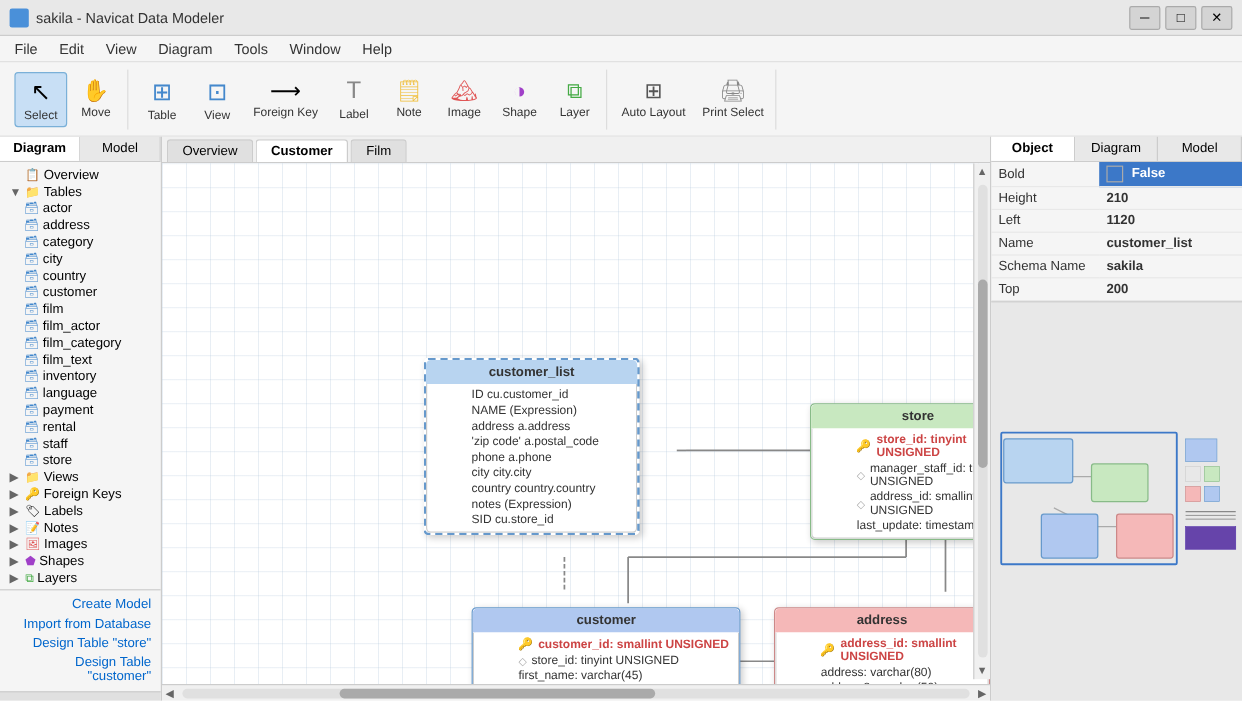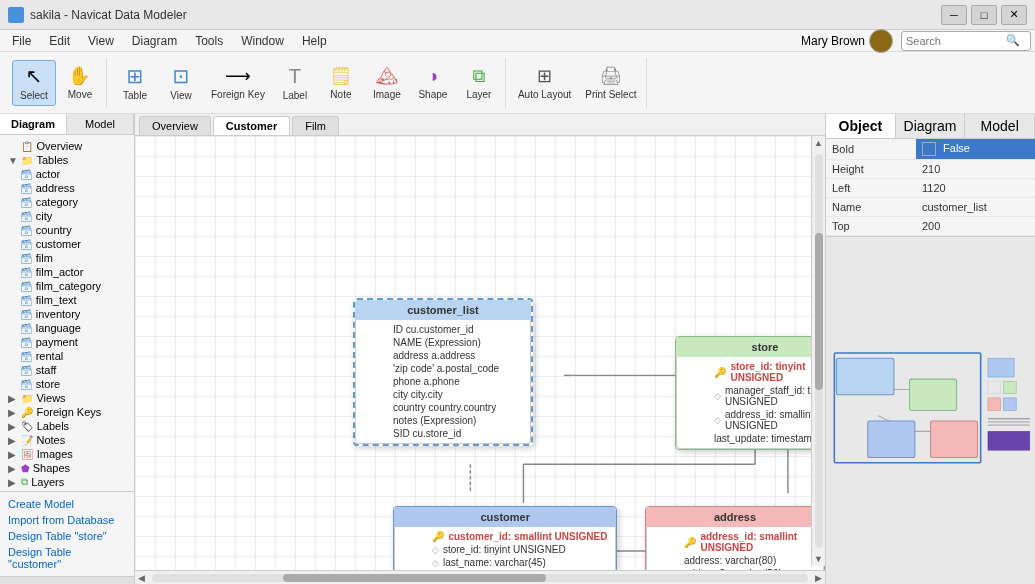--- a/index.html
+++ b/index.html
@@ -37,46 +37,46 @@
     
     .left-panel { width: 135px; background: #f5f5f5; border-right: 1px solid #ccc; display: flex; flex-direction: column; overflow: hidden; }
     .left-tabs { display: flex; border-bottom: 1px solid #ccc; }
     .left-tab { flex: 1; padding: 4px 6px; font-size: 11px; cursor: pointer; text-align: center; background: #e8e8e8; border-right: 1px solid #ccc; }
     .left-tab.active { background: white; font-weight: bold; }
     .tree-area { flex: 1; overflow-y: auto; padding: 4px; font-size: 11px; }
     .tree-item { padding: 1px 0 1px 4px; cursor: pointer; display: flex; align-items: center; gap: 3px; white-space: nowrap; }
     .tree-expand { color: #666; font-size: 10px; width: 10px; }
     .tree-label { font-size: 11px; }
     .indent-1 { padding-left: 16px; }
-    .bottom-actions { border-top: 1px solid #ccc; padding: 4px; font-size: 11px; }
+    .bottom-actions { border-top: 1px solid #ccc; padding: 4px; font-size: 11px; text-align: right; }
     .bottom-action { padding: 2px 4px; cursor: pointer; color: #0066cc; }
     .left-scrollbar { height: 8px; background: #e0e0e0; border-top: 1px solid #ccc; }
 
     
     .canvas-area { flex: 1; background: white; position: relative; overflow: hidden; }
     .canvas-tabs { display: flex; background: #f0f0f0; border-bottom: 1px solid #ccc; padding: 2px 4px 0; gap: 2px; }
     .canvas-tab { padding: 3px 12px; font-size: 11px; cursor: pointer; background: #e0e0e0; border: 1px solid #ccc; border-bottom: none; border-radius: 3px 3px 0 0; }
     .canvas-tab.active { background: white; font-weight: bold; }
     .canvas-content { position: relative; width: 100%; height: calc(100% - 26px); overflow: hidden; background: white; background-image: 
       linear-gradient(rgba(180,200,220,0.3) 1px, transparent 1px),
       linear-gradient(90deg, rgba(180,200,220,0.3) 1px, transparent 1px);
     background-size: 20px 20px; }
     .canvas-scroll-h { position: absolute; bottom: 0; left: 0; right: 0; height: 14px; background: #f0f0f0; border-top: 1px solid #ccc; display: flex; align-items: center; }
     .scroll-track { flex: 1; height: 8px; background: #e0e0e0; margin: 0 4px; border-radius: 4px; position: relative; }
     .scroll-thumb { position: absolute; left: 20%; width: 40%; height: 100%; background: #aaa; border-radius: 4px; }
 
     
     .right-panel { width: 210px; background: #f5f5f5; border-left: 1px solid #ccc; display: flex; flex-direction: column; }
     .right-tabs { display: flex; border-bottom: 1px solid #ccc; }
-    .right-tab { flex: 1; padding: 4px 4px; font-size: 14px; cursor: pointer; text-align: center; background: #e8e8e8; border-right: 1px solid #ccc; }
+    .right-tab { flex: 1; padding: 4px 4px; font-size: 11px; cursor: pointer; text-align: center; background: #e8e8e8; border-right: 1px solid #ccc; }
     .right-tab.active { background: white; font-weight: bold; }
     .properties-table { width: 100%; border-collapse: collapse; font-size: 11px; }
     .properties-table td { padding: 3px 6px; border-bottom: 1px solid #e8e8e8; }
     .properties-table td:first-child { color: #333; font-weight: 500; width: 90px; }
-    .properties-table td:last-child { color: #333; }
+    .properties-table td:last-child { color: #333; font-weight: bold; }
     .minimap { flex: 1; background: #e8e8e8; border-top: 1px solid #ccc; position: relative; overflow: hidden; }
 
     
     .db-table { position: absolute; border-radius: 4px; box-shadow: 2px 2px 6px rgba(0,0,0,0.2); font-size: 10px; min-width: 180px; }
     .db-table-header { padding: 4px 8px; border-radius: 4px 4px 0 0; text-align: center; font-weight: bold; font-size: 11px; color: #333; }
     .db-table-body { background: white; border: 1px solid #ccc; border-top: none; border-radius: 0 0 4px 4px; padding: 3px 0; }
     .db-field { padding: 1px 8px; display: flex; align-items: center; gap: 4px; font-size: 10px; color: #333; margin-left: 29px; }
     .field-key { color: #f0a000; font-size: 10px; }
     .field-diamond { color: #aaa; font-size: 9px; }
 
@@ -121,30 +121,20 @@
 </div>
 
 <div class="menu-bar">
   <span class="menu-item">File</span>
   <span class="menu-item">Edit</span>
   <span class="menu-item">View</span>
   <span class="menu-item">Diagram</span>
   <span class="menu-item">Tools</span>
   <span class="menu-item">Window</span>
   <span class="menu-item">Help</span>
-  <div class="menu-right">
-    <div class="user-info">
-      <span>Mary Brown</span>
-      <div class="user-avatar"></div>
-    </div>
-    <div class="search-box">
-      <input class="search-input" type="text" placeholder="Search" style="">
-      <span class="search-icon">🔍</span>
-    </div>
-  </div>
 </div>
 
 <div class="toolbar">
   <div class="tool-group">
     <div class="tool-btn active">
       <span style="font-size:20px;">↖</span>
       <span class="tool-label">Select</span>
     </div>
     <div class="tool-btn">
       <span style="font-size:18px;">✋</span>
@@ -413,20 +403,23 @@
           <span>customer</span>
         </div>
         <div class="db-table-body">
           <div class="db-field">
             <span class="field-key">🔑</span>
             <span style="font-weight:bold;color:#cc4444;">customer_id: smallint UNSIGNED</span>
           </div>
           <div class="db-field">
             <span class="field-diamond">◇</span>
             <span>store_id: tinyint UNSIGNED</span>
+          </div>
+          <div class="db-field">
+            <span>first_name: varchar(45)</span>
           </div>
           <div class="db-field">
             <span class="field-diamond">◇</span>
             <span>last_name: varchar(45)</span>
           </div>
 
         </div>
       </div>
 
       <div class="db-table tbl-address">
@@ -487,20 +480,24 @@
         </tr>
         <tr>
           <td>Left</td>
           <td>1120</td>
         </tr>
         <tr>
           <td>Name</td>
           <td>customer_list</td>
         </tr>
         <tr>
+          <td>Schema Name</td>
+          <td>sakila</td>
+        </tr>
+        <tr>
           <td>Top</td>
           <td>200</td>
         </tr>
       </tbody>
     </table>
 
     <div class="minimap">
       <svg width="100%" height="100%" viewBox="0 0 200 160">
 
         <line x1="20" y1="60" x2="90" y2="60" stroke="#aaa" stroke-width="1"></line>

